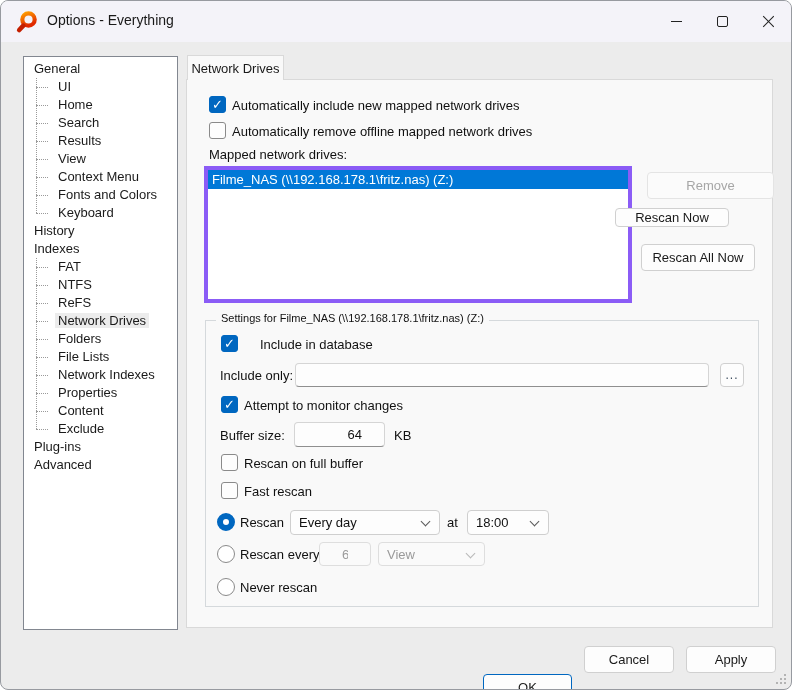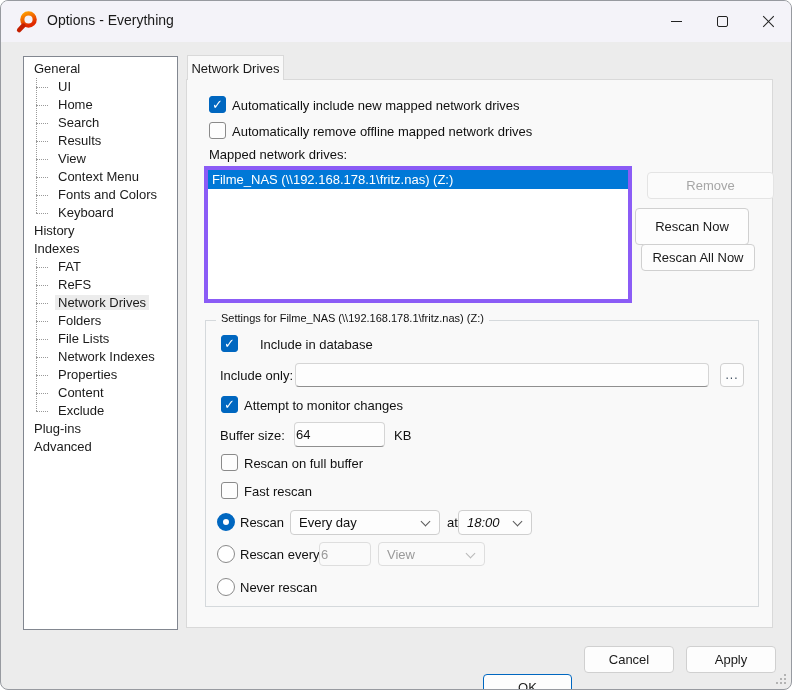--- a/index.html
+++ b/index.html
@@ -37,21 +37,21 @@
   .tab { position:absolute; left:186px; top:54px; width:97px; height:25px; background:#f9f9f9;
          border:1px solid #d9d9d9; border-bottom:none; z-index:2;
          font-size:13px; color:#1a1a1a; display:flex; align-items:center; justify-content:center; }
   .tabpage { position:absolute; left:185px; top:78px; width:587px; height:549px; background:#f9f9f9; border:1px solid #d9d9d9; }
   .lab { position:absolute; font-size:13px; color:#111; white-space:nowrap; }
   .cb { position:absolute; width:17px; height:17px; border-radius:3px; background:#fdfdfd; border:1px solid #8a8a8a; }
   .cb.checked { background:#0067c0; border-color:#0067c0; }
   .cb .tick { position:absolute; left:0; top:0; width:15px; height:15px; color:#fff; font-size:13px; line-height:15px; text-align:center; }
   .radio { position:absolute; width:18px; height:18px; border-radius:50%; background:#fff; border:1px solid #8a8a8a; }
   .radio.selected { border:6px solid #0067c0; }
-  .txt { position:absolute; background:#fdfdfd; border:1px solid #d5d5d5; border-bottom-color:#8f8f8f; border-radius:4px; font-size:13px; color:#111; padding:0 1px; }
+  .txt { position:absolute; background:#fdfdfd; border:1px solid #d5d5d5; border-bottom-color:#8f8f8f; border-radius:4px; font-size:13px; color:#111; padding:0 22px;text-align:right; }
   .txt.disabled { background:#fafafa; border-color:#dedede; color:#9a9a9a; }
   .combo { position:absolute; background:#fdfdfd; border:1px solid #cfcfcf; border-radius:4px; font-size:13px; color:#111; padding:0 8px; display:flex; align-items:center; }
   .combo .chev { position:absolute; right:10px; top:7px; width:7px; height:7px; border-right:1.5px solid #5a5a5a; border-bottom:1.5px solid #5a5a5a; transform:rotate(45deg); }
   .combo.disabled { background:#fafafa; border-color:#dedede; color:#9a9a9a; }
   .combo.disabled .chev { border-color:#b8b8b8; }
   .btn { position:absolute; background:#fdfdfd; border:1px solid #d0d0d0; border-radius:4px; font-size:13px; color:#1a1a1a;
          display:flex; align-items:center; justify-content:center; cursor:default; }
   .btn.disabled { background:#fbfbfb; border-color:#e4e4e4; color:#a6a6a6; }
   .btn.default { border:1px solid #0067c0; }
 
@@ -109,20 +109,21 @@
           <div class="tree-item child"><span class="lbl">Results</span></div>
           <div class="tree-item child"><span class="lbl">View</span></div>
           <div class="tree-item child"><span class="lbl">Context Menu</span></div>
           <div class="tree-item child"><span class="lbl">Fonts and Colors</span></div>
           <div class="tree-item child"><span class="lbl">Keyboard</span></div>
         </div>
         <div class="tree-item root"><span class="lbl">History</span></div>
         <div class="tree-item root"><span class="lbl">Indexes</span></div>
         <div class="tree-children">
           <div class="tree-item child"><span class="lbl">FAT</span></div>
+          <div class="tree-item child"><span class="lbl">NTFS</span></div>
           <div class="tree-item child"><span class="lbl">ReFS</span></div>
           <div class="tree-item child selected"><span class="lbl">Network Drives</span></div>
           <div class="tree-item child"><span class="lbl">Folders</span></div>
           <div class="tree-item child"><span class="lbl">File Lists</span></div>
           <div class="tree-item child"><span class="lbl">Network Indexes</span></div>
           <div class="tree-item child"><span class="lbl">Properties</span></div>
           <div class="tree-item child"><span class="lbl">Content</span></div>
           <div class="tree-item child"><span class="lbl">Exclude</span></div>
         </div>
         <div class="tree-item root"><span class="lbl">Plug-ins</span></div>
@@ -146,21 +147,21 @@
 
     <span class="lab" style="left:22px; top:67px;">Mapped network drives:</span>
 
     <div class="mapped-list" id="drive-list">
         <div class="list-item selected">Filme_NAS (\\192.168.178.1\fritz.nas) (Z:)</div>
       </div>
 
     <div class="btn disabled" style="left:454px; top:92px; width:127px; height:27px;margin-left:6px;">
       <span>Remove</span>
     </div>
-    <div class="btn" style="left:448px; top:128px; width:114px; height:37px;">
+    <div class="btn" style="left:428px; top:128px; width:114px; height:19px;">
       <span>Rescan Now</span>
     </div>
     <div class="btn" style="left:454px; top:164px; width:114px; height:27px;">
       <span>Rescan All Now</span>
     </div>
 
     <div class="groupbox">
       <span class="groupbox-title">Settings for Filme_NAS (\\192.168.178.1\fritz.nas) (Z:)</span>
 
       <span class="cb checked" style="left:15px; top:14px;">
@@ -189,21 +190,21 @@
       <span class="cb" style="left:15px; top:161px;"></span>
       <span class="lab" style="left:38px; top:163px;">Fast rescan</span>
 
       <span class="radio selected" style="left:11px; top:192px;"></span>
       <span class="lab" style="left:34px; top:194px;">Rescan</span>
       <div class="combo" style="left:84px; top:189px; width:150px; height:25px;">
         <span>Every day</span>
         <i class="chev"></i>
       </div>
       <span class="lab" style="left:241px; top:194px;">at</span>
-      <div class="combo" style="left:252px; top:189px; width:74px; height:25px;font-style:italic;">
+      <div class="combo" style="left:261px; top:189px; width:82px; height:25px;">
         <span>18:00</span>
         <i class="chev"></i>
       </div>
 
       <span class="radio" style="left:11px; top:224px;"></span>
       <span class="lab" style="left:34px; top:226px;">Rescan every</span>
       <input class="txt disabled" style="left: 113px; top: 221px; width: 52px; height: 24px;" value="6">
       <div class="combo disabled" style="left:172px; top:221px; width:107px; height:24px;">
         <span>View</span>
         <i class="chev"></i>

